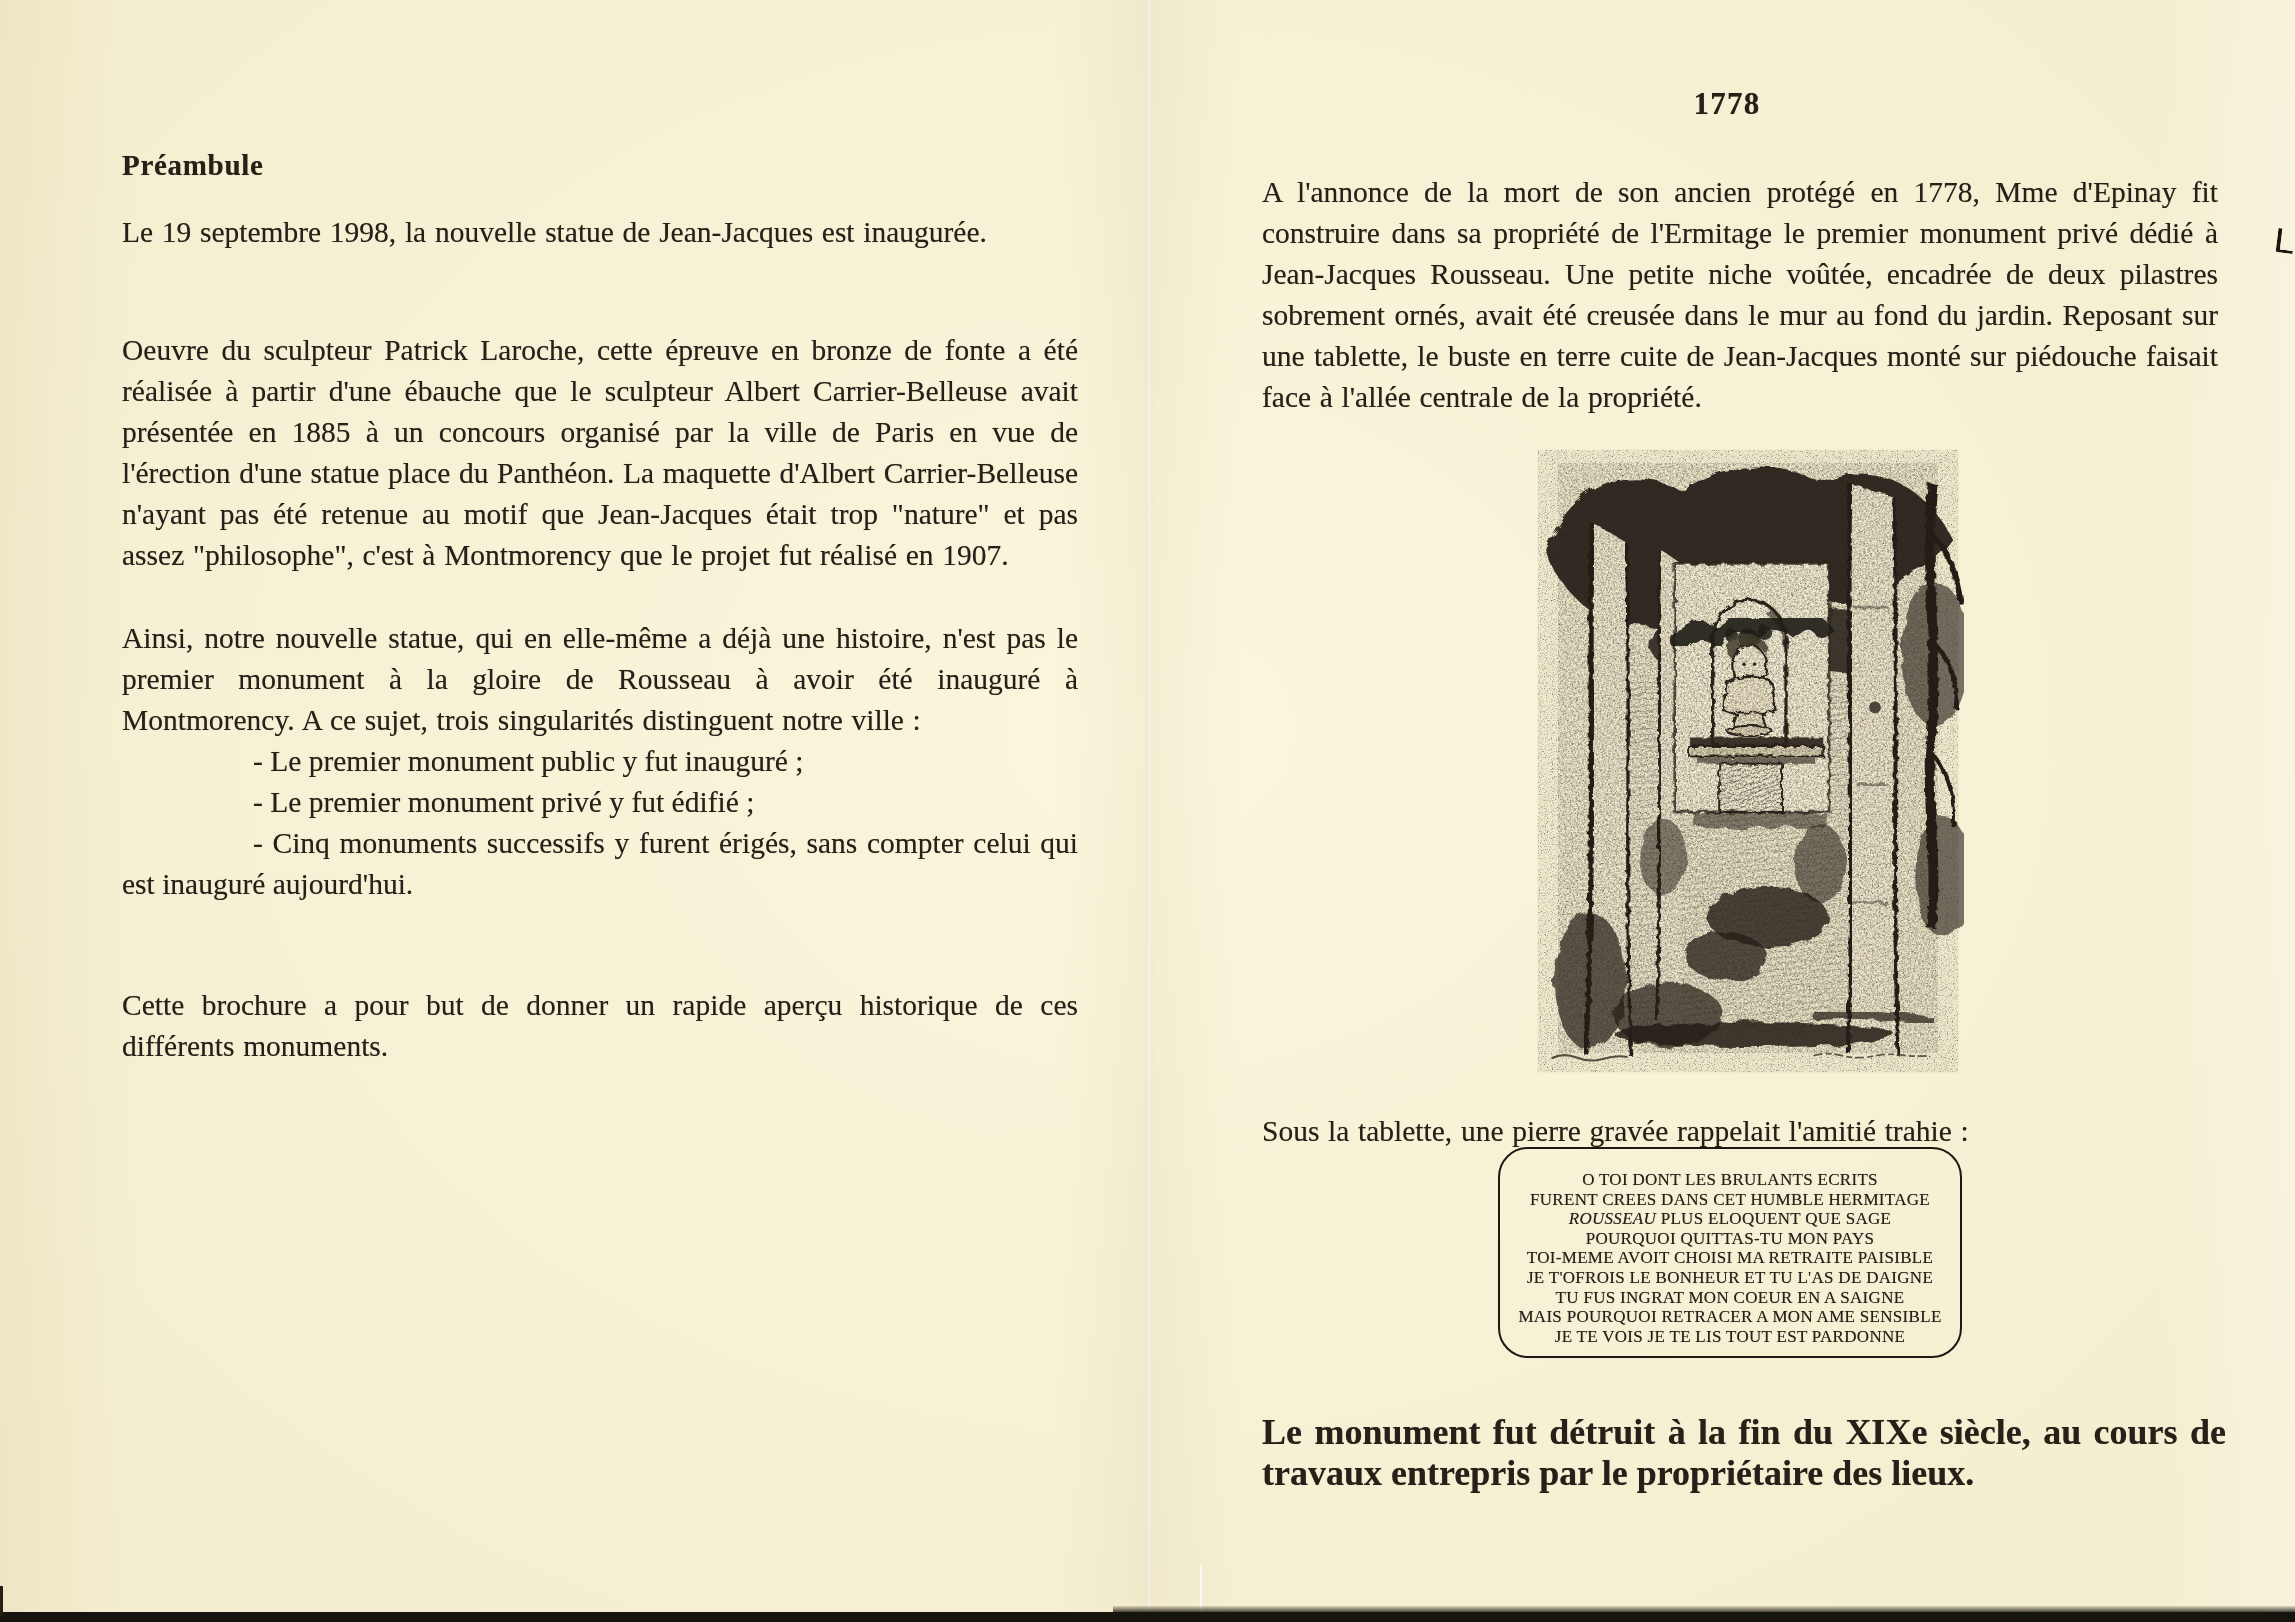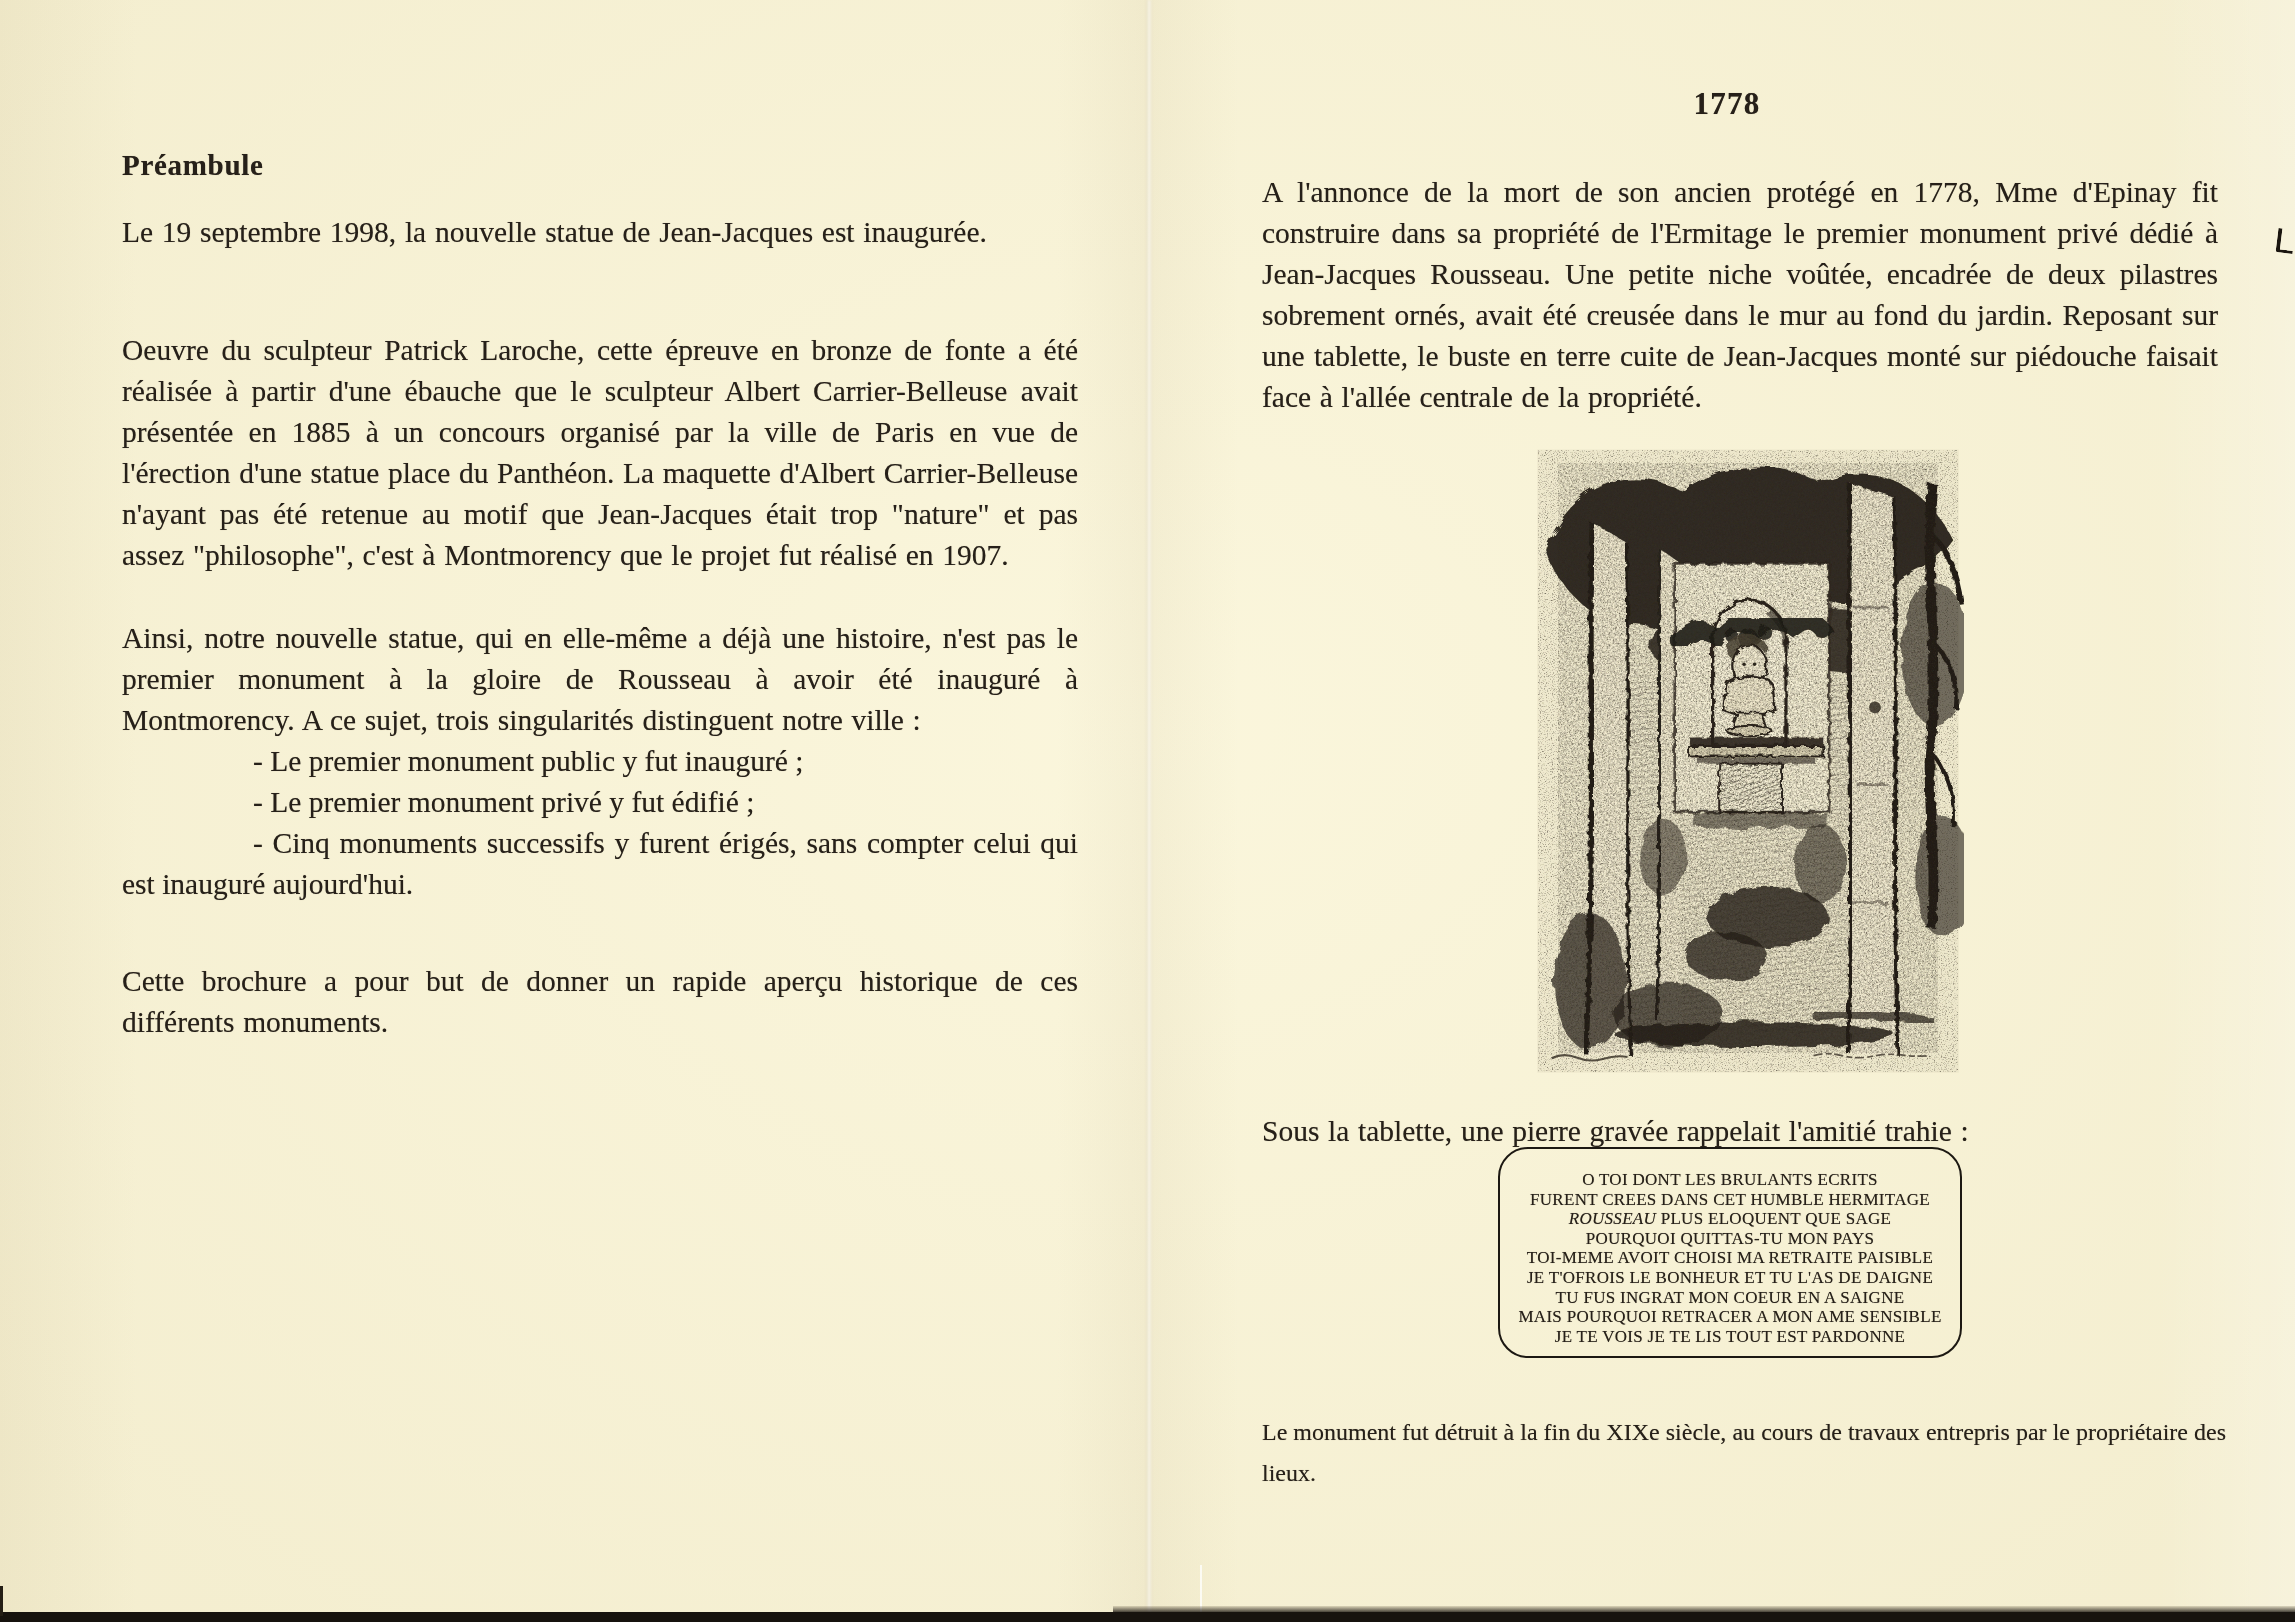--- a/index.html
+++ b/index.html
@@ -68,41 +68,42 @@
     font-size:31px;font-weight:bold;letter-spacing:1.3px;
     text-shadow:0 0 0.7px rgba(45,38,25,0.5);
   }
   #lp-p1{margin-top:119px;}
   #lp-p2{margin-top:23.6px;}
   #lp-p3{margin-top:30px;}
   #lp-p4{margin-top:77px;}
   #lp-p5{margin-top:42px;}
   .lp-item{ text-indent:131px; font-size:29.5px;line-height:41px;text-align:justify;
             text-shadow:0 0 0.7px rgba(45,38,25,0.45);}
-  #lp-closing{margin-top:56px;}
+  #lp-closing{margin-top:80px;}
   #rp-p1{margin-top:50px;}
 
   .rp-caption{
     position:absolute;left:1262px;top:1112px;width:982px;
     font-size:29.5px;line-height:38px;text-align:left;
     text-shadow:0 0 0.7px rgba(45,38,25,0.45);
   }
   .poem-box{
     position:absolute;left:1498px;top:1147px;width:464px;height:211px;
     box-sizing:border-box;border:2.6px solid #1c1812;border-radius:30px;
     padding-top:21px;
   }
   .poem-line{
     text-align:center;font-size:17px;line-height:19.6px;letter-spacing:0.3px;
     text-shadow:0 0 0.7px rgba(45,38,25,0.5);
   }
   .rp-closing{
     position:absolute;left:1262px;top:1412px;width:964px;
-    font-size:24px;line-height:41px;text-align:justify;
+    font-size:36px;line-height:41px;text-align:justify;
     text-shadow:0 0 0.7px rgba(45,38,25,0.45);
+    font-weight:bold;
   }
 
   
   .engraving{
     position:absolute;left:1532px;top:444px;width:432px;height:642px;
   }
 </style>
 </head>
 <body>
 

